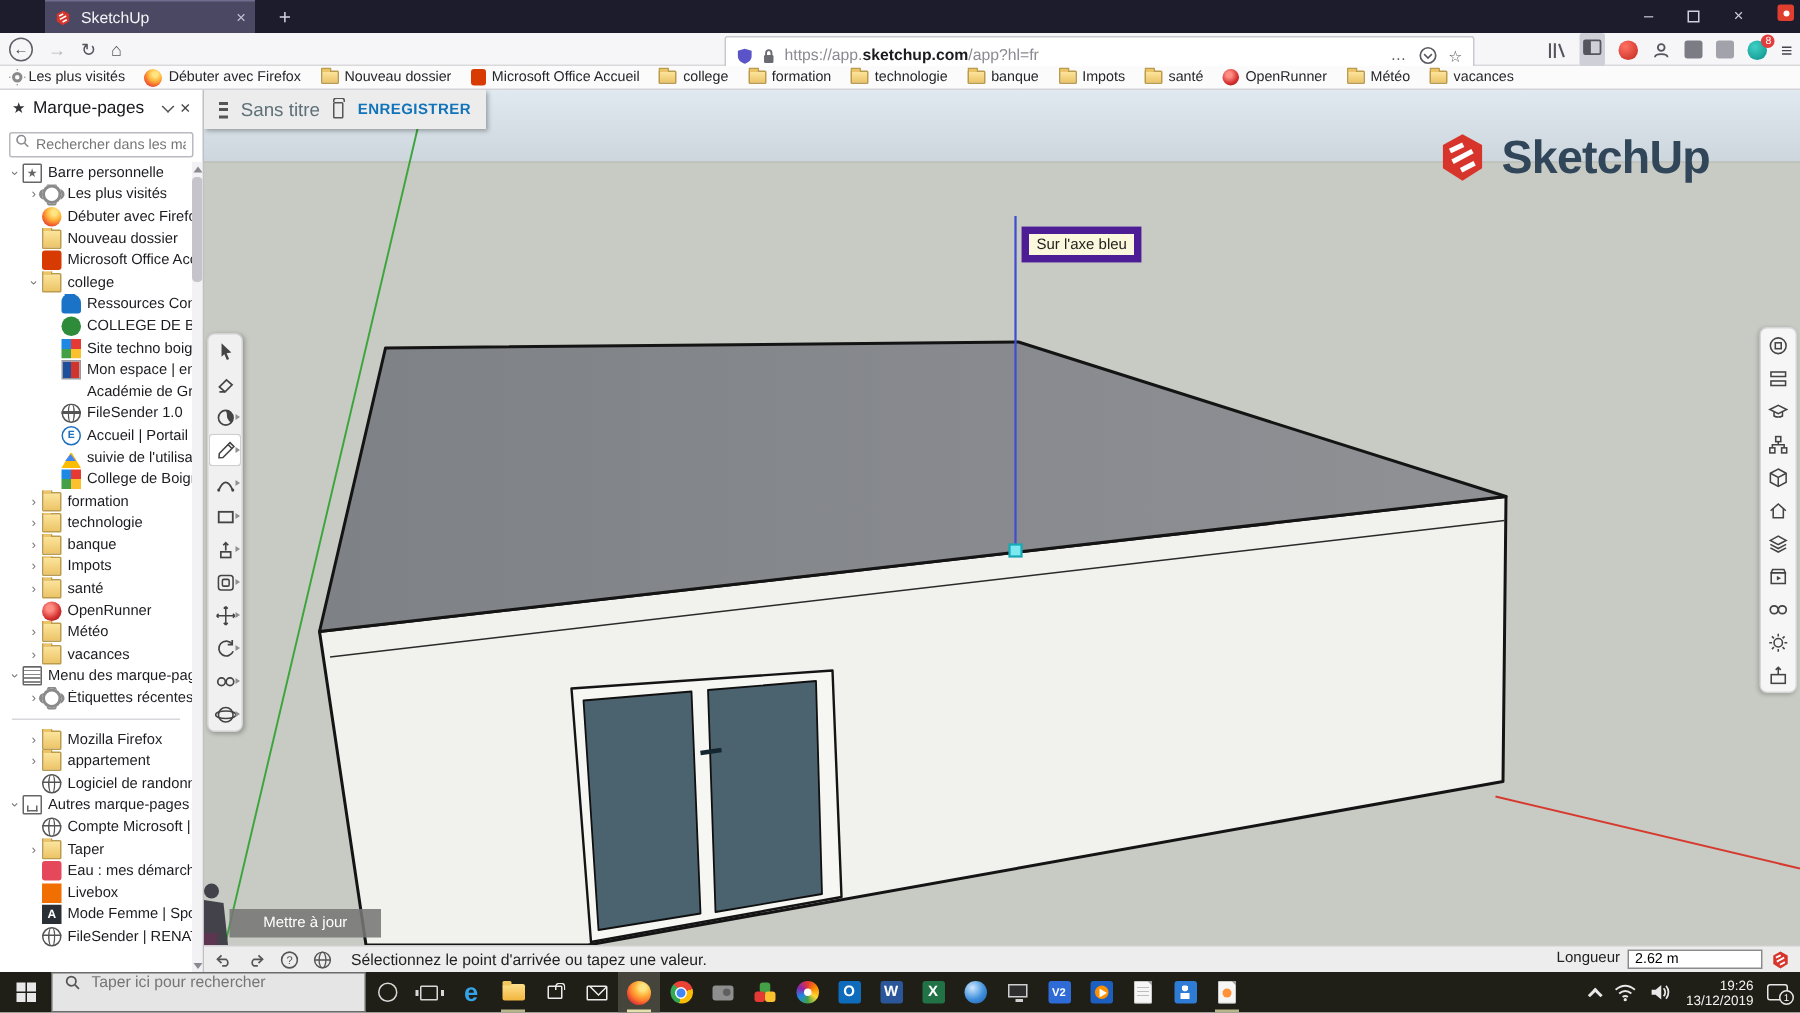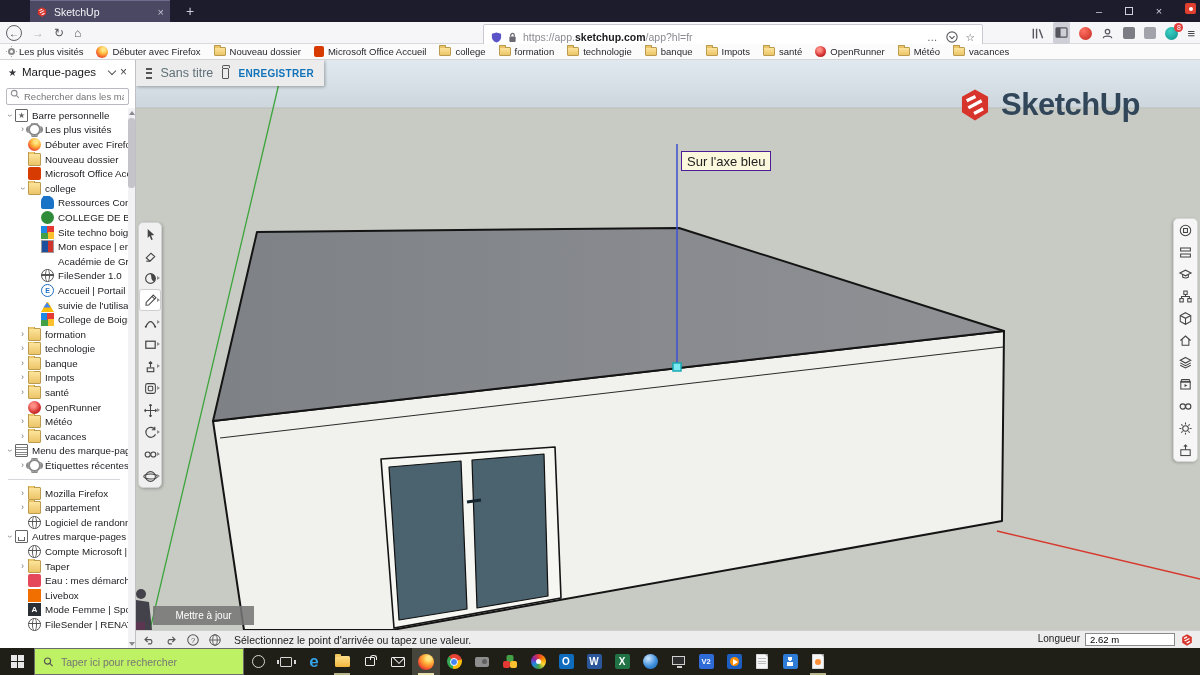--- a/index.html
+++ b/index.html
@@ -111,21 +111,21 @@
   .burger{width:15px;height:11px;border-top:2px solid #555;border-bottom:2px solid #555;position:relative}
   .burger::before{content:"";position:absolute;left:0;right:0;top:2.5px;height:2px;background:#555}
   .sk-title{font-size:12.5px;color:#5f7078;white-space:nowrap}
   .sk-folder{width:16px;height:11px;border:1.5px solid #555;border-radius:1px;position:relative}
   .sk-folder::before{content:"";position:absolute;top:-3.5px;left:-1.5px;width:6px;height:2px;border:1.5px solid #555;border-bottom:none;border-radius:2px 2px 0 0}
   .sk-save{font-size:10px;font-weight:bold;color:#1173ba;letter-spacing:.3px;white-space:nowrap}
 
   .watermark{position:absolute;left:820px;top:26px;display:flex;align-items:center;gap:7px;z-index:2}
   .wm-text{font-size:31px;font-weight:bold;color:#32465a;letter-spacing:-.5px}
 
-  .tooltip{position:absolute;left:545px;top:91px;background:#fbf8dd;border:1px solid #4c1d95;font-size:13px;color:#222;padding:1.5px 5px;z-index:4;white-space:nowrap}
+  .tooltip{position:absolute;left:545px;top:91px;background:#fbf8dd;border:5px solid #4c1d95;font-size:10px;color:#222;padding:1.5px 5px;z-index:4;white-space:nowrap}
 
   .lpal{position:absolute;left:2px;top:162px;width:24px;background:#f0f0f0;border:1px solid #d2d2d2;border-radius:5px;box-shadow:1px 1px 3px rgba(0,0,0,.25);z-index:5}
   .tool{width:22px;height:22px;display:flex;align-items:center;justify-content:center;position:relative}
   .tool.active{background:#fff;border-radius:3px;box-shadow:0 0 0 1px #cfcfcf inset}
   .tool.has-sub::after{content:"";position:absolute;right:1px;top:50%;transform:translateY(-50%);border-top:2.5px solid transparent;border-bottom:2.5px solid transparent;border-left:3px solid #8f8f8f}
   .rpal{position:absolute;right:2px;top:158px;width:25px;background:#f6f6f6;border:1px solid #d6d6d6;border-radius:5px;box-shadow:-1px 1px 3px rgba(0,0,0,.2);z-index:5}
   .rtool{width:23px;height:22px;display:flex;align-items:center;justify-content:center}
 
   .update-btn{position:absolute;left:17px;top:546px;width:101px;height:19px;background:rgba(118,118,118,.88);color:#fff;font-size:10px;display:flex;align-items:center;justify-content:center;z-index:4}
 
@@ -138,21 +138,21 @@
 
   
   .taskbar{position:absolute;left:0;bottom:0;width:1200px;height:27px;background:#1f1f17;display:flex;align-items:stretch;z-index:10}
   .tk{height:100%;width:28px;display:flex;align-items:center;justify-content:center;position:relative;flex:none}
   .tk-active{background:#45453b}
   .tk-open::before{content:"";position:absolute;left:6px;right:6px;bottom:0;height:2px;background:#b9b58a}
   .tk-active.tk-open::before{background:#e7dfae}
   .tk-start{width:34px}
   .start-ic{width:13px;height:13px;position:relative}
   .start-ic::before{content:"";position:absolute;left:0;top:0;width:6px;height:6px;background:#e8e8e8;box-shadow:7px 0 0 #e8e8e8,0 7px 0 #e8e8e8,7px 7px 0 #e8e8e8}
-  .tb-search{width:210px;height:100%;background:#bef264;border:1px solid #6b6b6b;display:flex;align-items:center;gap:7px;padding:0 8px;flex:none}
+  .tb-search{width:210px;height:100%;background:#e5e5e5;border:1px solid #6b6b6b;display:flex;align-items:flex-start;gap:7px;padding:0 8px;flex:none}
   .tb-search input{border:none;background:transparent;font-size:10.5px;color:#3c3c3c;width:100%;font-family:"Liberation Sans",sans-serif;outline:none}
   .cortana-ic{width:13px;height:13px;border:1.8px solid #d8d8d8;border-radius:50%}
   .tv-ic{width:12px;height:10px;border:1.5px solid #d8d8d8;border-radius:1px;position:relative}
   .tv-ic::before{content:"";position:absolute;left:-4.5px;top:2px;width:2px;height:4.5px;background:#d8d8d8}
   .tv-ic::after{content:"";position:absolute;right:-4.5px;top:2px;width:2px;height:4.5px;background:#d8d8d8}
   .ti{display:flex;align-items:center;justify-content:center;position:relative}
   .ti-edge::after{content:"e";font-size:17px;font-weight:bold;color:#35a3e8;line-height:1}
   .ti-explorer{width:15px;height:11px;background:linear-gradient(#ffe08a,#f2b53d);border-radius:1.5px}
   .ti-explorer::before{content:"";position:absolute;top:-2.5px;left:0;width:6px;height:3px;background:#f2c55d;border-radius:1px 1px 0 0}
   .ti-store{width:10px;height:9px;border:1.6px solid #ececec;border-radius:1px}
@@ -839,14 +839,29 @@
         <div class="tk">
           <span class="ti ti-writer"></span>
         </div>
         <div class="tk">
           <span class="ti ti-assist"></span>
         </div>
         <div class="tk tk-open">
           <span class="ti ti-impress"></span>
         </div>
       </div>
+    <div class="tray">
+      <span class="tray-chev"></span>
+      <svg width="15" height="13" viewBox="0 0 14 12">
+          <path d="M1 4.5 Q7 -0.5 13 4.5 M3.2 6.8 Q7 3.6 10.8 6.8 M5.4 9 Q7 7.6 8.6 9" stroke="#e8e8e8" fill="none" stroke-width="1.2"></path>
+          <circle cx="7" cy="10.6" r="1" fill="#e8e8e8"></circle>
+        </svg>
+      <svg width="15" height="13" viewBox="0 0 14 12">
+          <path d="M1 4.5 H3.5 L7 1.5 V10.5 L3.5 7.5 H1 Z" fill="#e8e8e8"></path>
+          <path d="M8.5 3.5 Q10.5 6 8.5 8.5 M10 2 Q13 6 10 10" stroke="#e8e8e8" fill="none" stroke-width="1.1"></path>
+        </svg>
+      <span class="tray-clock"><span>19:26</span><br><span>13/12/2019</span></span>
+      <span class="tray-notif">
+          <span class="cnt">1</span>
+        </span>
+    </div>
   </div>
 </div>
 
 </body></html>

